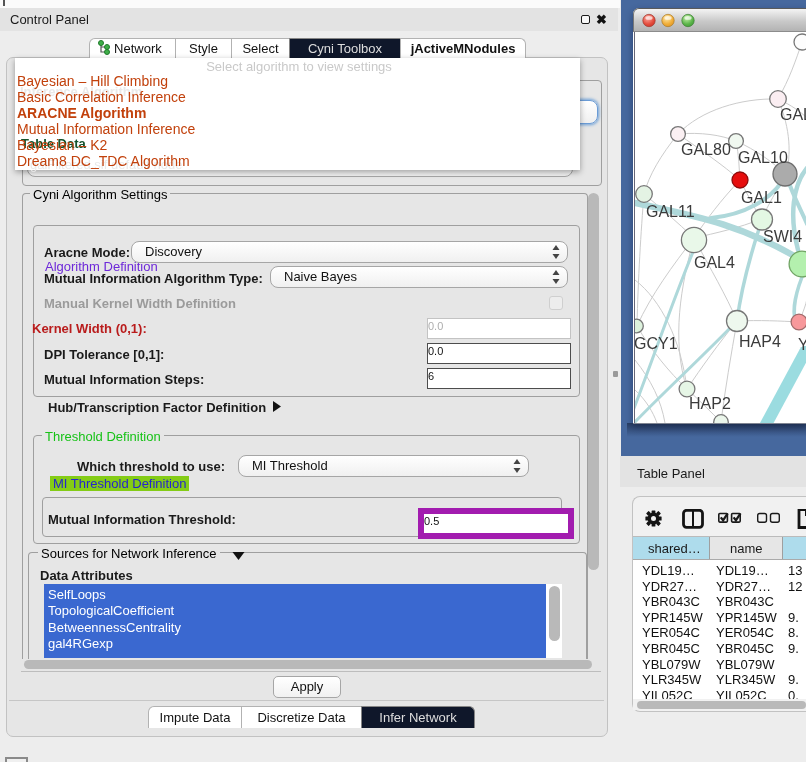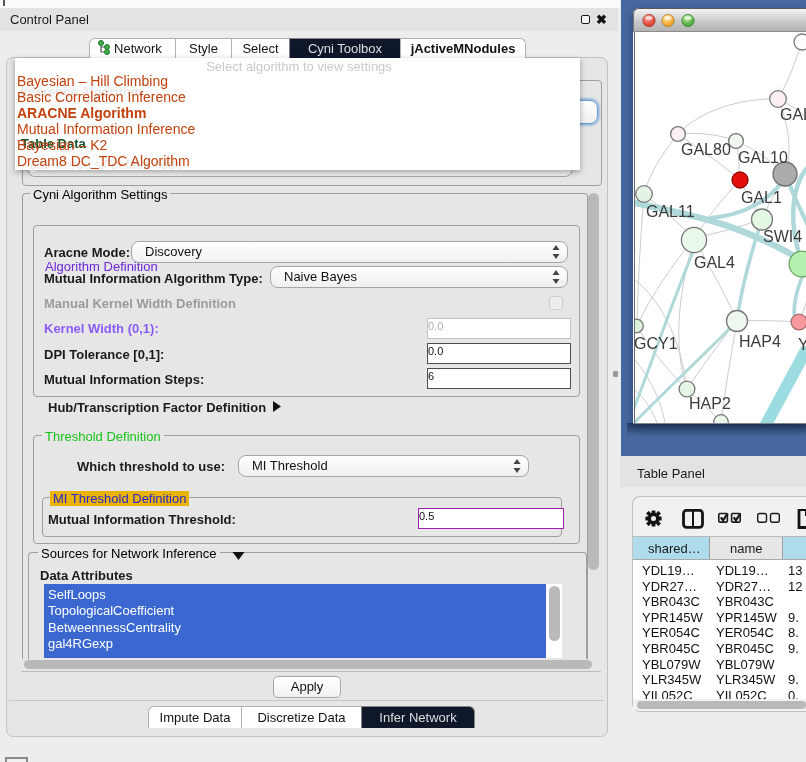--- a/index.html
+++ b/index.html
@@ -89,21 +89,21 @@
   <span class="ctext">Naive Bayes</span>
   <svg class="stepper" viewBox="0 0 8 14">
       <path d="M4 0 L7.5 5 L0.5 5 Z" fill="#444"></path>
       <path d="M4 14 L7.5 9 L0.5 9 Z" fill="#444"></path>
     </svg>
 </div>
 
 <div class="abs lbl bold" style="left:44px;top:296px;color:#9b9b9b;">Manual Kernel Width Definition</div>
 <div class="abs" style="left:549px;top:296px;width:12px;height:12px;background:#ededed;border:1px solid #cfcfcf;border-radius:3px;"></div>
 
-<div class="abs lbl bold" style="left:44px;top:321px;color:#8b5cf6;text-align:right;">Kernel Width (0,1):</div>
+<div class="abs lbl bold" style="left:32px;top:321px;color:#b91c1c;text-align:right;">Kernel Width (0,1):</div>
 <div class="field" style="left:427px;top:318px;width:136px;height:18px;border:1px solid #c3c3c3;color:#aeaeae;padding:1px 6px 0 0;">0.0</div>
 
 <div class="abs lbl bold" style="left:44px;top:347px;">DPI Tolerance [0,1]:</div>
 <div class="field" style="left:427px;top:343px;width:136px;height:18px;border:1px solid #4d4d4d;padding:1px 6px 0 0;">0.0</div>
 
 <div class="abs lbl bold" style="left:44px;top:372px;">Mutual Information Steps:</div>
 <div class="field" style="left:427px;top:368px;width:136px;height:18px;border:1px solid #4d4d4d;padding:1px 6px 0 0;">6</div>
 
 <div class="abs lbl bold" style="left:48px;top:400px;">Hub/Transcription Factor Definition</div>
 <svg class="abs" style="left:272px;top:400px;" width="10" height="13" viewBox="0 0 10 13">
@@ -116,23 +116,23 @@
 <div class="abs lbl bold" style="left:77px;top:459px;">Which threshold to use:</div>
 <div class="combo" style="left:238px;top:455px;width:289px;height:20px;">
   <span class="ctext">MI Threshold</span>
   <svg class="stepper" viewBox="0 0 8 14">
       <path d="M4 0 L7.5 5 L0.5 5 Z" fill="#444"></path>
       <path d="M4 14 L7.5 9 L0.5 9 Z" fill="#444"></path>
     </svg>
 </div>
 
 <div class="group" style="left:42px;top:497px;width:518px;height:38px;"></div>
-<div class="abs gtitle" style="left:50px;top:491px;color:#2626cc;background:#eab308;text-align:center;">MI Threshold Definition</div>
+<div class="abs gtitle" style="left:50px;top:476px;color:#2626cc;background:#84cc16;text-align:center;">MI Threshold Definition</div>
 <div class="abs lbl bold" style="left:48px;top:512px;">Mutual Information Threshold:</div>
-<div class="field" style="left:418px;top:508px;width:138px;height:18px;border:1px solid #a21caf;padding:1px 6px 0 0;">0.5</div>
+<div class="field" style="left:418px;top:508px;width:138px;height:18px;border:6px solid #a21caf;padding:1px 6px 0 0;">0.5</div>
 
 <div class="abs" style="left:28px;top:552px;width:557px;height:106px;border:1px solid #9f9f9f;border-bottom:none;border-radius:4px 4px 0 0;"></div>
 <div class="abs gtitle" style="left:38px;top:546px;background:#e6e6e6;">Sources for Network Inference</div>
 <svg class="abs" style="left:232px;top:551px;" width="13" height="10" viewBox="0 0 13 10">
     <path d="M0.5 1 L12.5 1 L6.5 9 Z" fill="#111"></path>
   </svg>
 <div class="abs lbl bold" style="left:40px;top:568px;">Data Attributes</div>
 
 <div class="abs" style="left:44px;top:584px;width:518px;height:74px;background:#fff;"></div>
 <div class="abs" style="left:44px;top:584px;width:502px;height:74px;background:#3a68d0;"></div>

